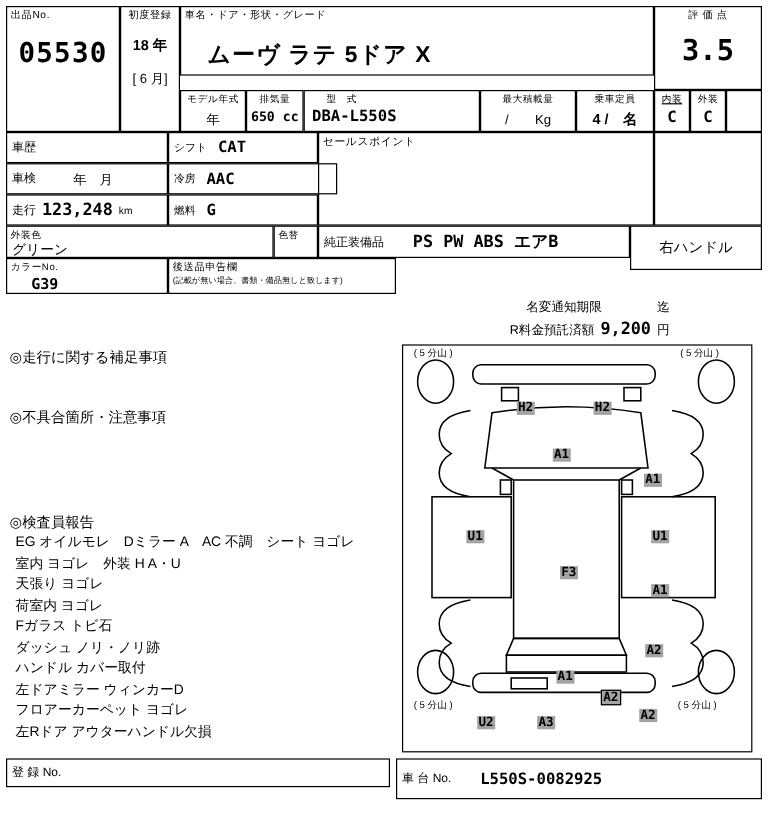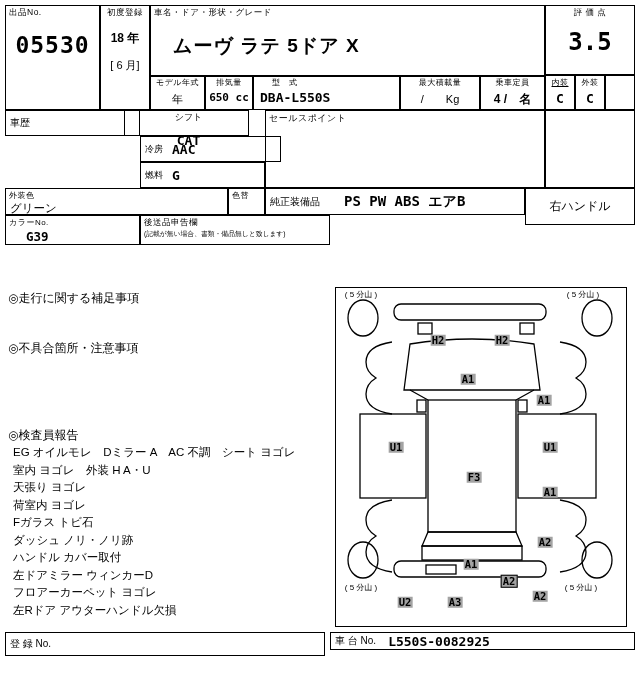--- a/index.html
+++ b/index.html
@@ -33,21 +33,21 @@
     <span class="tag">出品No.</span>
     <div class="abs mono" style="top:26px;left:0;right:0;text-align:center;font-size:23px;font-weight:bold;letter-spacing:1px;">05530</div>
   </div>
 
   <div class="cell" style="left:100px;top:5px;width:50px;height:105px;">
     <span class="tag tag-c">初度登録</span>
     <div class="abs" style="top:24px;left:0;right:0;text-align:center;font-size:12px;font-weight:bold;">18 年</div>
     <div class="abs" style="top:52px;left:0;right:0;text-align:center;font-size:11px;">[ 6 月]</div>
   </div>
 
-  <div class="cell" style="left:150px;top:5px;width:395px;height:72px;text-align:right;">
+  <div class="cell" style="left:150px;top:5px;width:395px;height:58px;text-align:right;">
     <span class="tag">車名・ドア・形状・グレード</span>
     <div class="abs" style="top:27px;left:22px;font-size:19px;font-weight:bold;letter-spacing:1px;">ムーヴ ラテ 5ドア X</div>
   </div>
 
   <div class="cell" style="left:545px;top:5px;width:90px;height:70px;">
     <span class="tag tag-c">評 価 点</span>
     <div class="abs mono" style="top:22px;left:0;right:0;text-align:center;font-size:24px;font-weight:bold;">3.5</div>
   </div>
 
   <div class="cell" style="left:150px;top:75px;width:55px;height:35px;">
@@ -76,27 +76,36 @@
   </div>
   <div class="cell" style="left:575px;top:75px;width:30px;height:35px;">
     <span class="tag tag-c" style="font-size:8px;">外装</span>
     <div class="abs mono" style="top:15px;left:0;right:0;text-align:center;font-size:13px;font-weight:bold;">C</div>
   </div>
   <div class="cell" style="left:605px;top:75px;width:30px;height:35px;"></div>
 
   <div class="cell rowcell" style="left:5px;top:110px;width:135px;height:26px;">
     <span class="rowlbl">車歴</span>
   </div>
-  <div class="cell rowcell" style="left:124px;top:110px;width:125px;height:26px;flex-direction:column;">
+  <div class="cell rowcell" style="left:140px;top:110px;width:125px;height:26px;">
     <span class="rowlbl" style="font-size:9px;">シフト</span>
     <span class="rowval mono">CAT</span>
+  </div>
+  <div class="cell rowcell" style="left:5px;top:136px;width:135px;height:26px;">
+    <span class="rowlbl">車検</span>
+    <span style="font-size:11px;margin-left:22px;">年　月</span>
   </div>
   <div class="cell rowcell" style="left:140px;top:136px;width:141px;height:26px;">
     <span class="rowlbl" style="font-size:9px;">冷房</span>
     <span class="rowval mono">AAC</span>
+  </div>
+  <div class="cell rowcell" style="left:5px;top:162px;width:135px;height:26px;gap:5px;">
+    <span class="rowlbl">走行</span>
+    <span class="mono" style="font-size:14px;font-weight:bold;">123,248</span>
+    <span style="font-size:8.5px;">km</span>
   </div>
   <div class="cell rowcell" style="left:140px;top:162px;width:125px;height:26px;">
     <span class="rowlbl" style="font-size:9px;">燃料</span>
     <span class="rowval mono">G</span>
   </div>
   <div class="cell" style="left:5px;top:188px;width:223px;height:27px;">
     <span class="tag" style="font-size:8px;">外装色</span>
     <div class="abs" style="top:12px;left:4px;font-size:11.5px;">グリーン</div>
   </div>
   <div class="cell" style="left:228px;top:188px;width:37px;height:27px;">
@@ -116,20 +125,32 @@
   </div>
   <div class="cell" style="left:545px;top:110px;width:90px;height:78px;"></div>
   <div class="cell rowcell" style="left:265px;top:188px;width:260px;height:27px;gap:24px;">
     <span style="font-size:10px;">純正装備品</span>
     <span class="mono" style="font-size:14px;font-weight:bold;">PS PW ABS エアB</span>
   </div>
   <div class="cell" style="left:525px;top:188px;width:110px;height:37px;display:flex;align-items:center;justify-content:center;">
     <span style="font-size:12px;">右ハンドル</span>
   </div>
 
+  <div class="abs" style="left:340px;top:249px;width:218px;">
+    <div style="display:flex;justify-content:flex-end;align-items:baseline;font-size:10.5px;">
+      <span>名変通知期限</span>
+      <span style="display:inline-block;width:46px;"></span>
+      <span>迄</span>
+    </div>
+    <div style="display:flex;justify-content:flex-end;align-items:baseline;gap:5px;margin-top:3px;">
+      <span style="font-size:10.5px;">R料金預託済額</span>
+      <span class="mono" style="font-size:14px;font-weight:bold;">9,200</span>
+      <span style="font-size:10.5px;">円</span>
+    </div>
+  </div>
 
   <div class="sectitle" style="left:8px;top:340px;">◎不具合箇所・注意事項</div>
   <div class="sectitle" style="left:8px;top:290px;">◎走行に関する補足事項</div>
   <div class="sectitle" style="left:8px;top:427px;">◎検査員報告</div>
   <div class="report" style="left:13px;top:444px;">
     <div>EG オイルモレ　Dミラー A　AC 不調　シート ヨゴレ</div>
     <div>室内 ヨゴレ　外装 H A・U</div>
     <div>天張り ヨゴレ</div>
     <div>荷室内 ヨゴレ</div>
     <div>Fガラス トビ石</div>
@@ -185,18 +206,18 @@
     <span class="mark" style="left:135px;top:264px;">A1</span>
     <span class="mark boxed" style="left:173px;top:281px;">A2</span>
     <span class="mark" style="left:69px;top:302px;">U2</span>
     <span class="mark" style="left:119px;top:302px;">A3</span>
     <span class="mark" style="left:204px;top:296px;">A2</span>
   </div>
 
   <div class="cell rowcell" style="left:5px;top:632px;width:320px;height:24px;">
     <span style="font-size:10px;">登 録 No.</span>
   </div>
-  <div class="cell rowcell" style="left:330px;top:632px;width:305px;height:18px;gap:12px;">
+  <div class="cell rowcell" style="left:330px;top:632px;width:305px;height:34px;gap:24px;">
     <span style="font-size:10px;">車 台 No.</span>
     <span class="mono" style="font-size:13px;font-weight:bold;">L550S-0082925</span>
   </div>
 
 </div>
 
 </body></html>

